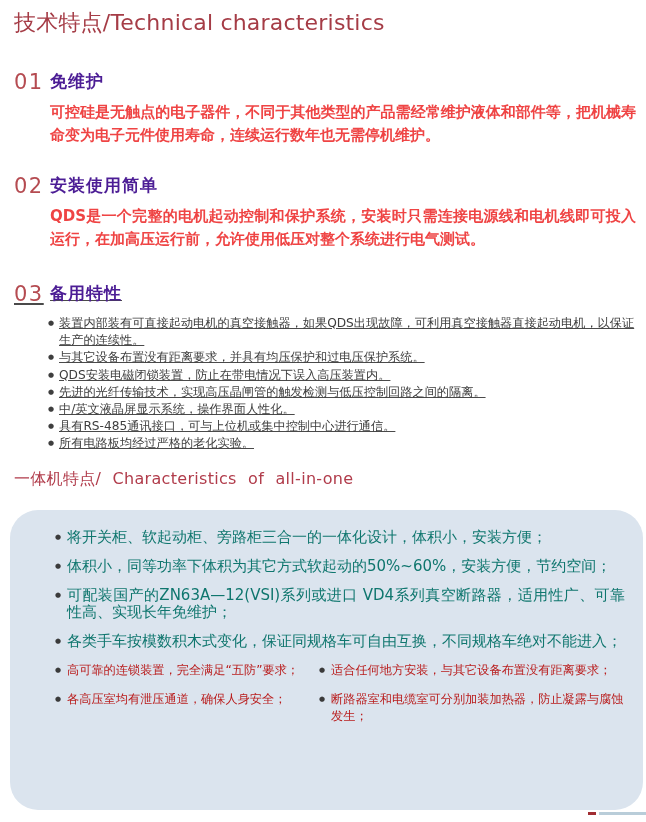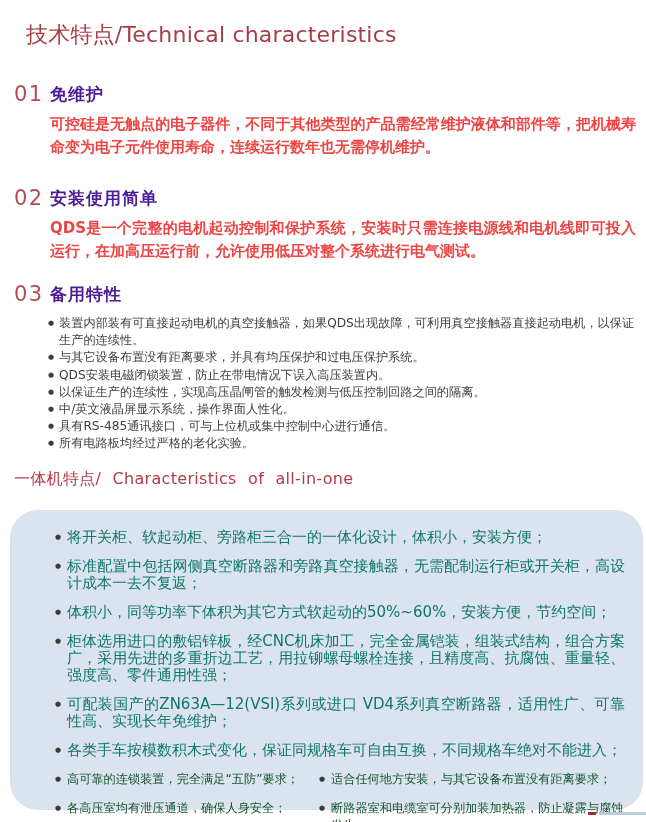--- a/index.html
+++ b/index.html
@@ -5,32 +5,32 @@
   html,body{margin:0;padding:0;background:#ffffff;}
   .page{
     position:relative;
     width:646px;height:822px;
     background:#ffffff;
     overflow:hidden;
     font-family:"DejaVu Sans","Liberation Sans",sans-serif;
     color:#4a4a4a;
   }
   .title{
-    margin:12px;
+    margin:0;
     padding:8px 0 0 14px;
     font-size:22px;
     font-weight:500;
     color:#a53c46;
     letter-spacing:0.2px;
   }
   .sec{margin:0 0 0 14px;}
   .sec-1{margin-top:32px;}
   .sec-2{margin-top:28px;}
-  .sec-3{margin-top:20px;}
-  .sec-head{display:flex;align-items:flex-end;}
+  .sec-3{margin-top:32px;text-decoration:underline;}
+  .sec-head{display:flex;align-items:flex-start;}
   .num{
     font-size:21px;
     color:#b54b51;
     font-weight:500;
     letter-spacing:1.5px;
     width:36px;
     flex:none;
   }
   .sec-title{
     font-size:17px;
@@ -97,21 +97,21 @@
     font-size:7px;
     line-height:17px;
     color:#3a3a3a;
   }
   .row{display:flex;margin-bottom:12px;}
   .cell{
     position:relative;
     padding-left:12px;
     font-size:12.2px;
     line-height:17px;
-    color:#14532d;
+    color:#b91c1c;
   }
   .cell-left{width:252px;flex:none;}
   .footer-deco{
     position:absolute;
     right:0;bottom:7px;
     display:flex;
     align-items:center;
   }
   .footer-dash{width:8px;height:3px;background:#a12d32;margin-right:3px;}
   .footer-line{width:47px;height:3px;background:#b9cdd9;}
@@ -141,34 +141,32 @@
 
   <section class="sec sec-3">
     <div class="sec-head">
       <span class="num">03</span>
       <span class="sec-title">备用特性</span>
     </div>
     <ul class="bullets">
       <li>装置内部装有可直接起动电机的真空接触器，如果QDS出现故障，可利用真空接触器直接起动电机，以保证生产的连续性。</li>
       <li>与其它设备布置没有距离要求，并具有均压保护和过电压保护系统。</li>
       <li>QDS安装电磁闭锁装置，防止在带电情况下误入高压装置内。</li>
-      <li>以保证生产的连续性，实现高压晶闸管的触发检测与低压控制回路之间的隔离。</li>
+      <li>先进的光纤传输技术，实现高压晶闸管的触发检测与低压控制回路之间的隔离。</li>
       <li>中/英文液晶屏显示系统，操作界面人性化。</li>
       <li>具有RS-485通讯接口，可与上位机或集中控制中心进行通信。</li>
       <li>所有电路板均经过严格的老化实验。</li>
     </ul>
   </section>
 
   <h2 class="title2">一体机特点/ Characteristics of all-in-one</h2>
 
   <div class="box">
     <div class="box-item">将开关柜、软起动柜、旁路柜三合一的一体化设计，体积小，安装方便；</div>
-    <div class="box-item">标准配置中包括网侧真空断路器和旁路真空接触器，无需配制运行柜或开关柜，高设计成本一去不复返；</div>
     <div class="box-item">体积小，同等功率下体积为其它方式软起动的50%~60%，安装方便，节约空间；</div>
-    <div class="box-item">柜体选用进口的敷铝锌板，经CNC机床加工，完全金属铠装，组装式结构，组合方案广，采用先进的多重折边工艺，用拉铆螺母螺栓连接，且精度高、抗腐蚀、重量轻、强度高、零件通用性强；</div>
     <div class="box-item">可配装国产的ZN63A—12(VSI)系列或进口 VD4系列真空断路器，适用性广、可靠性高、实现长年免维护；</div>
     <div class="box-item">各类手车按模数积木式变化，保证同规格车可自由互换，不同规格车绝对不能进入；</div>
 
     <div class="row">
       <div class="cell cell-left">高可靠的连锁装置，完全满足“五防”要求；</div>
       <div class="cell">适合任何地方安装，与其它设备布置没有距离要求；</div>
     </div>
     <div class="row">
       <div class="cell cell-left">各高压室均有泄压通道，确保人身安全；</div>
       <div class="cell">断路器室和电缆室可分别加装加热器，防止凝露与腐蚀发生；</div>

